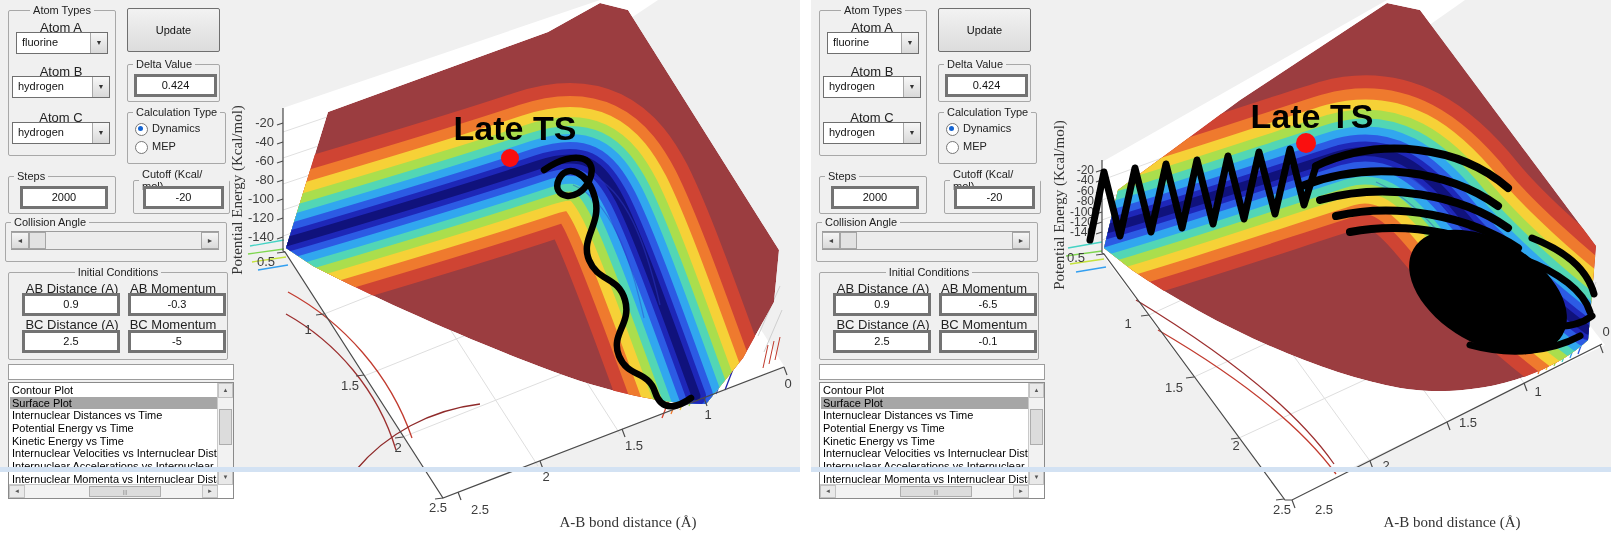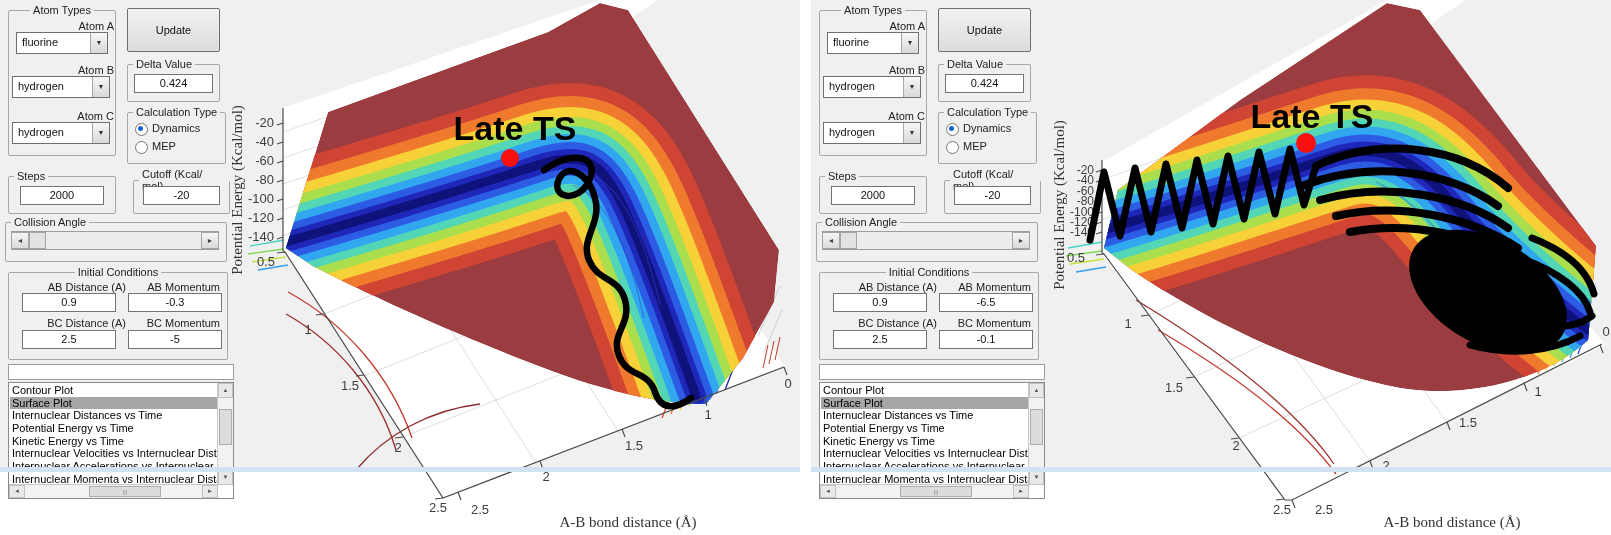--- a/index.html
+++ b/index.html
@@ -3,22 +3,22 @@
 <meta charset="utf-8">
 <style>
   html,body{margin:0;padding:0;background:#fff;font-family:"Liberation Sans",sans-serif;}
   .app{position:relative;width:1611px;height:535px;background:#ffffff;overflow:hidden;}
   .panel{position:absolute;top:0;width:800px;height:472px;background:#f0f0f0;}
   #panel0{left:0;}
   #panel1{left:811px;}
   .gb{position:absolute;border:1px solid #a8a8a8;border-radius:2px;margin:0;padding:0;background:transparent;}
   .gb legend{font-size:11px;color:#222;padding:0 3px;margin-left:5px;}
   .gb.centered legend{margin:0 auto;}
-  .lbl{position:absolute;font-size:11px;color:#222;text-align:right;white-space:nowrap;}
-  .edit{position:absolute;background:#fff;border:1px solid #737373;font-size:11px;color:#111;text-align:center;line-height:17px;height:17px;}
+  .lbl{position:absolute;font-size:13px;color:#222;text-align:center;white-space:nowrap;}
+  .edit{position:absolute;background:#fff;border:3px solid #737373;font-size:11px;color:#111;text-align:center;line-height:17px;height:17px;}
   .dd{position:absolute;height:20px;background:#fff;border:1px solid #6f6f6f;}
   .dd .txt{position:absolute;left:5px;top:3px;font-size:11px;color:#111;}
   .dd .arr{position:absolute;right:0;top:0;width:16px;bottom:0;background:linear-gradient(#f7f7f7,#d9d9d9);border-left:1px solid #a8a8a8;font-size:7px;color:#333;text-align:center;line-height:19px;}
   .btn{position:absolute;background:linear-gradient(#f2f2f2,#dcdcdc);border:1px solid #6f6f6f;border-radius:2px;font-size:11px;color:#111;text-align:center;}
   .radio-row{position:absolute;height:14px;text-align:right;}
   .radio{position:absolute;left:0;top:1px;width:11px;height:11px;border:1px solid #777;border-radius:50%;background:#fff;}
   .radio.on::after{content:"";position:absolute;left:2px;top:2px;width:5px;height:5px;border-radius:50%;background:#1464d2;}
   .radio-lbl{position:absolute;left:17px;top:0;font-size:11px;color:#222;white-space:nowrap;}
   .slider{position:absolute;background:#ececec;border:1px solid #9c9c9c;}
   .sl-arrow{position:absolute;top:0;bottom:0;width:16px;background:linear-gradient(#f5f5f5,#dadada);border:1px solid #a5a5a5;font-size:7px;color:#444;text-align:center;line-height:15px;}

